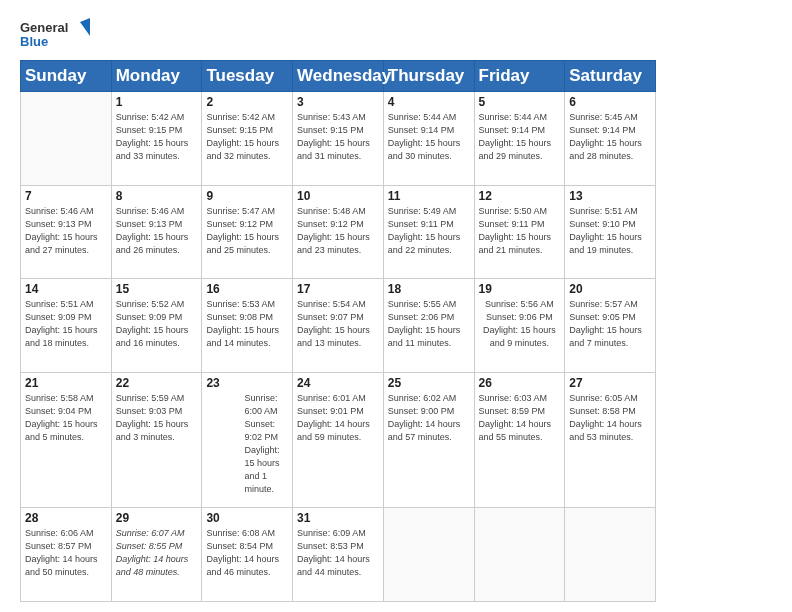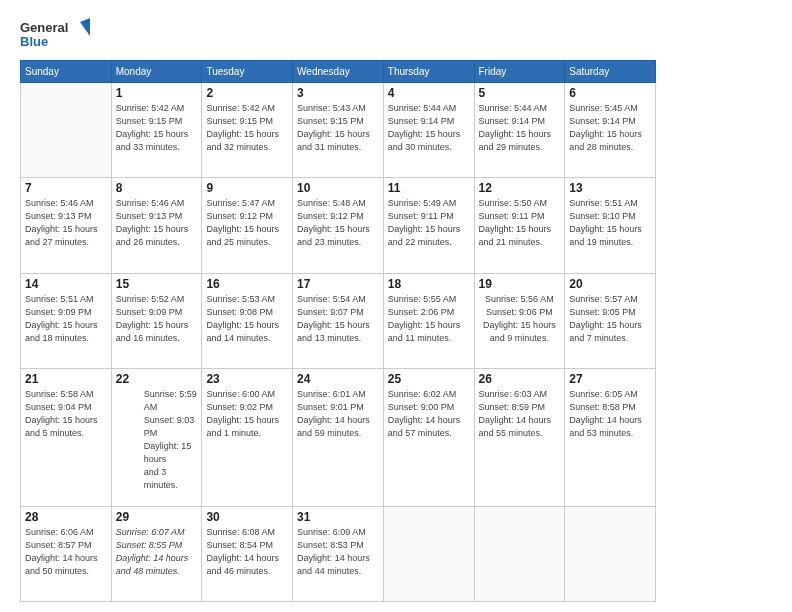--- a/index.html
+++ b/index.html
@@ -48,22 +48,22 @@
     .calendar {
       flex: 1;
       border: 1px solid #ccc;
       border-collapse: collapse;
       width: 100%;
       table-layout: fixed;
     }
     .calendar th {
       background-color: #2e6db4;
       color: #fff;
-      font-size: 10px;
-      font-weight: normal;
+      font-size: 17px;
+      font-weight: bold;
       padding: 5px 4px;
       text-align: left;
       border: 1px solid #2060a0;
     }
     .calendar td {
       border: 1px solid #ccc;
       vertical-align: top;
       padding: 3px 4px;
       font-size: 9.5px;
       color: #333;
@@ -267,28 +267,28 @@
         <tr>
           <td>
             <span class="day-number">21</span>
             <div class="day-info" style="white-space: pre-line;">Sunrise: 5:58 AM
 Sunset: 9:04 PM
 Daylight: 15 hours
 and 5 minutes.</div>
           </td>
           <td>
             <span class="day-number">22</span>
-            <div class="day-info" style="white-space: pre-line; margin-left: 28px;">Sunrise: 5:59 AM
+            <div class="day-info" style="white-space: pre-line;">Sunrise: 5:59 AM
 Sunset: 9:03 PM
 Daylight: 15 hours
 and 3 minutes.</div>
           </td>
           <td>
             <span class="day-number">23</span>
-            <div class="day-info" style="white-space: pre-line;">Sunrise: 6:00 AM
+            <div class="day-info" style="white-space: pre-line; margin-left: 38px;">Sunrise: 6:00 AM
 Sunset: 9:02 PM
 Daylight: 15 hours
 and 1 minute.</div>
           </td>
           <td>
             <span class="day-number">24</span>
             <div class="day-info" style="white-space: pre-line;">Sunrise: 6:01 AM
 Sunset: 9:01 PM
 Daylight: 14 hours
 and 59 minutes.</div>

